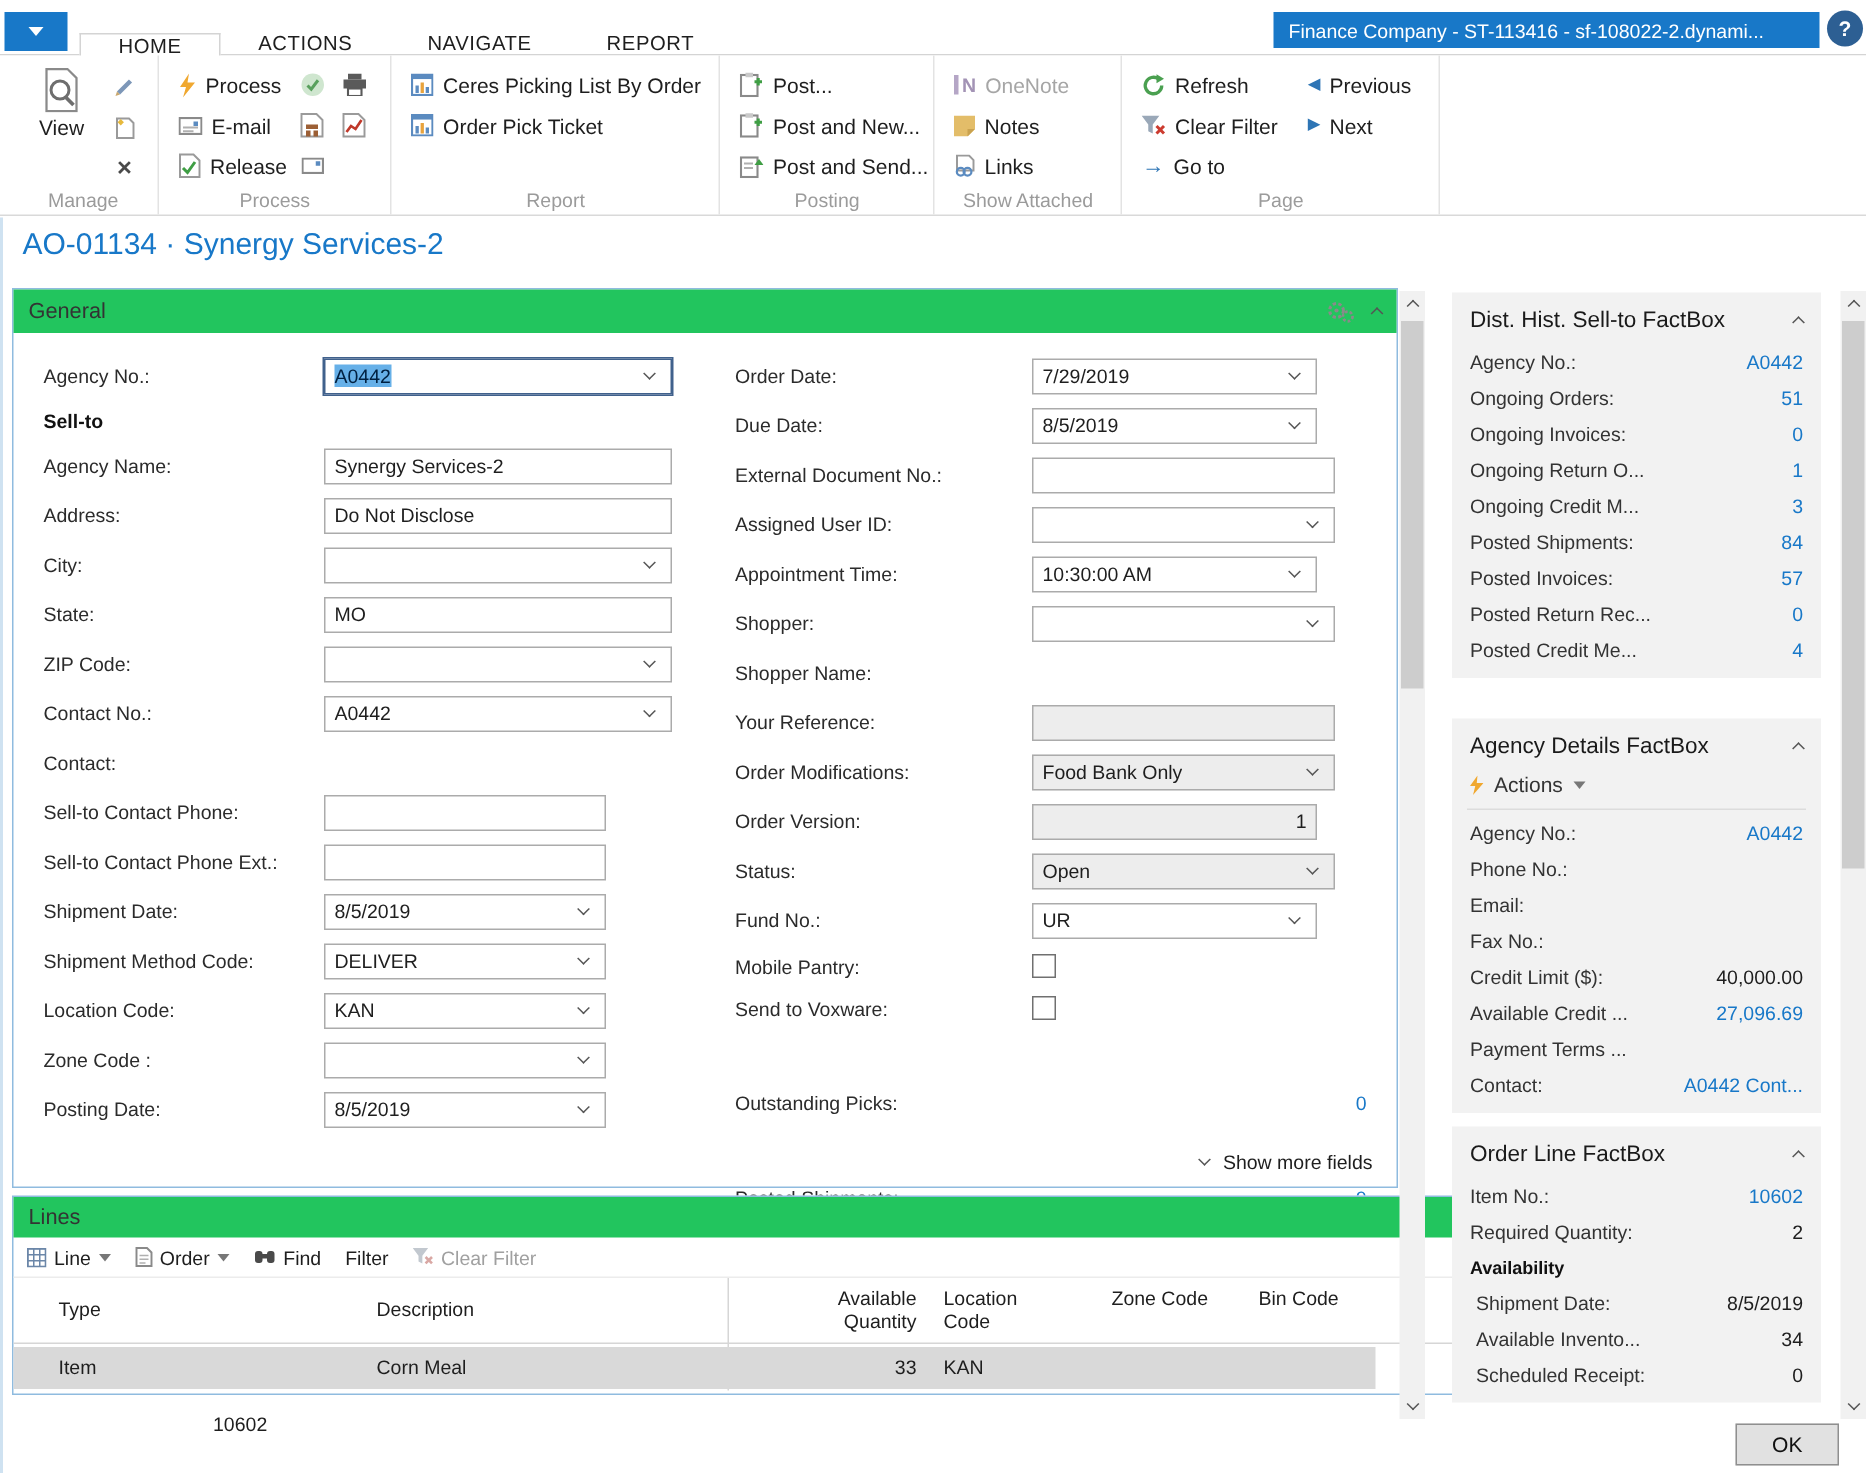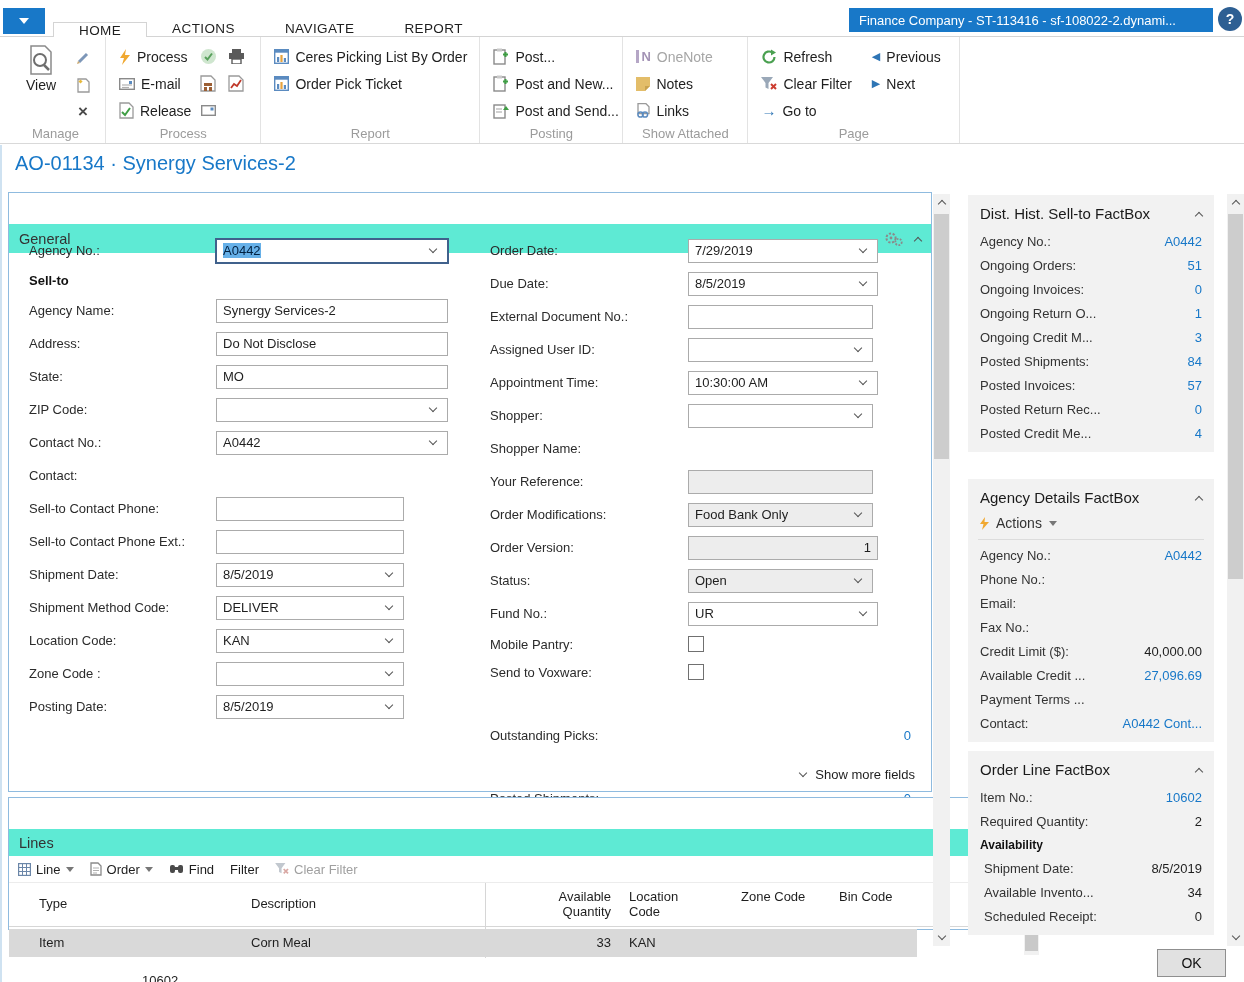--- a/index.html
+++ b/index.html
@@ -38,35 +38,35 @@
   
   .chev { width:6px; height:6px; border-right:1.2px solid #555; border-bottom:1.2px solid #555; display:inline-block; }
   .chev.down { transform:rotate(45deg); margin-top:-3px; }
   .chev.up { transform:rotate(-135deg); margin-top:3px; }
   .caret { width:0; height:0; border:4px solid transparent; border-top:5px solid #777; display:inline-block; margin-top:4px; }
   
   .page-title { position:absolute; top:152px; left:15px; font-size:20px; color:#1878c8; }
   .left-edge { position:absolute; left:0; top:145px; bottom:0; width:2px; background:#cfe2f1; }
   
   .card { position:absolute; background:#fff; border:1px solid #8fbbdf; }
-  .card-header { height:29px; background:#5eead4; display:flex; align-items:center; padding:0 10px; font-size:14.5px; color:#333;margin-top:31px; }
+  .card-header { height:29px; background:#22c55e; display:flex; align-items:center; padding:0 10px; font-size:14.5px; color:#333; }
   .hdr-icons { margin-left:auto; display:flex; align-items:center; gap:12px; }
   
   .gen-left { position:absolute; left:20px; top:41px; width:440px; }
   .gen-right { position:absolute; left:481px; top:41px; width:433px; }
   .frow { display:flex; align-items:center; height:33px; }
   .frow.short { height:28px; }
   .frow.link-row { height:27px;margin-top:36px; }
   .flabel { width:187px; flex:none; color:#2b2b2b; font-size:13px; }
   .gen-right .flabel { width:198px; }
   .subhdr { font-weight:bold; font-size:13px; height:27px; display:flex; align-items:center; color:#111; }
   .finput { height:24px; border:1px solid #ababab; background:#fff; display:flex; align-items:center; padding:0 6px; font-size:13px; position:relative; }
   .finput.wide { width:232px; }
   .finput.narrow { width:188px; }
-  .gen-right .finput.wide { width:185px; }
+  .gen-right .finput.wide { width:202px; }
   .gen-right .finput.narrow { width:190px; }
   .finput.disabled { background:#ededed; }
   .finput.focused { border:1px solid #40618c; outline:1px solid #40618c; }
   .finput.num { justify-content:flex-end; }
   .fval { white-space:nowrap; overflow:hidden; }
   .fval.selected { background:#66b0e8; color:#002040; }
   .cbtn { margin-left:auto; width:16px; display:flex; align-items:center; justify-content:center; flex:none; }
   .checkbox { width:16px; height:16px; border:1px solid #707070; background:#fff; }
   .linkval { width:225px; text-align:right; color:#1878c8; font-size:13px; padding-right:2px; }
   .show-more { position:absolute; right:16px; bottom:9px; display:flex; align-items:center; gap:9px; font-size:13px; color:#1e1e1e; }
@@ -398,20 +398,29 @@
           <span class="fval">Synergy Services-2</span>
         </div>
     </div>
     <div class="frow">
       <div class="flabel">Address:</div>
       <div class="finput wide">
           <span class="fval">Do Not Disclose</span>
         </div>
     </div>
     <div class="frow">
+      <div class="flabel">City:</div>
+      <div class="finput wide">
+          <span class="fval"></span>
+          <span class="cbtn">
+            <i class="chev down"></i>
+          </span>
+        </div>
+    </div>
+    <div class="frow">
       <div class="flabel">State:</div>
       <div class="finput wide">
           <span class="fval">MO</span>
         </div>
     </div>
     <div class="frow">
       <div class="flabel">ZIP Code:</div>
       <div class="finput wide">
           <span class="fval"></span>
           <span class="cbtn">

